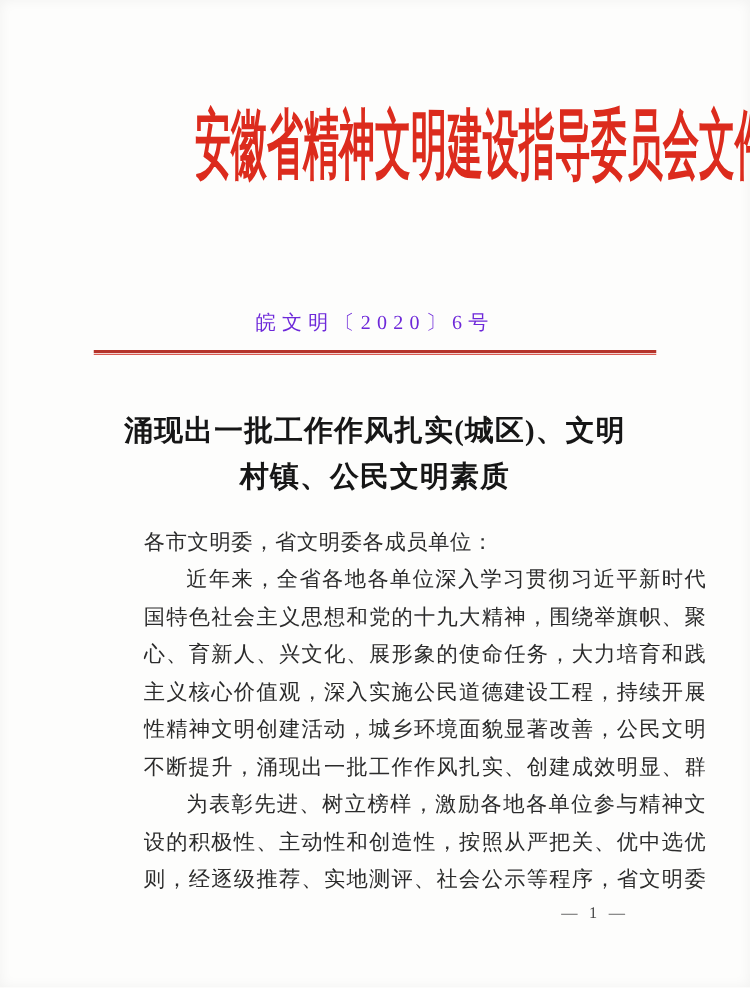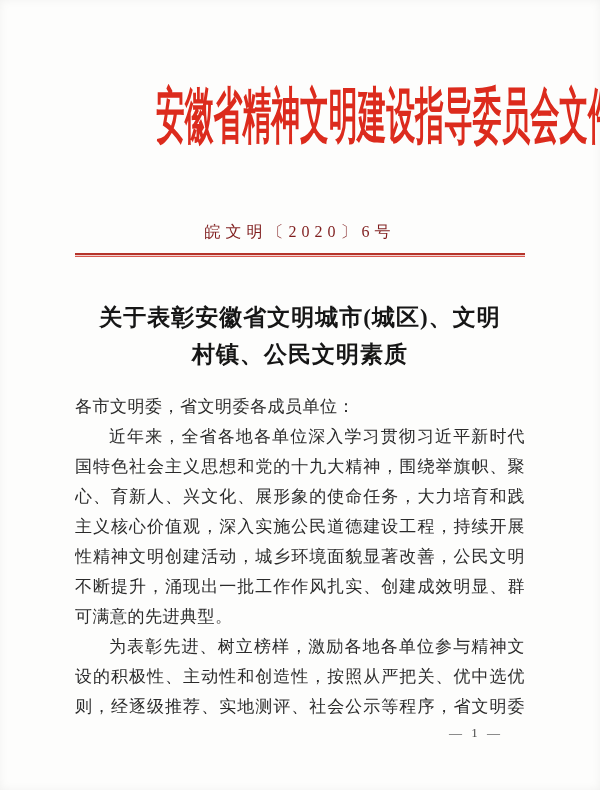--- a/index.html
+++ b/index.html
@@ -24,45 +24,45 @@
     text-align: center;
     white-space: nowrap;
     font-size: 60px;
     font-weight: 700;
     color: #dc2b1d;
     transform: scaleX(0.48);
     transform-origin: 50% 50%;
     font-family: "Liberation Serif", "DejaVu Serif", serif;
   }
   .doc-number {
-    margin-top: 73px;
+    margin-top: 100px;
     height: 22px;
     line-height: 22px;
     text-align: center;
     font-size: 16px;
     letter-spacing: 5px;
-    color: #7f1d1d;
+    color: #6d28d9;
   }
   .red-rule {
     margin: 10px auto 0 auto;
     width: 450px;
     height: 4px;
     background: linear-gradient(#b5342b 0 55%, #f3d3cf 55% 70%, #d85a51 70% 100%);
   }
   .doc-title {
     margin-top: 42px;
     text-align: center;
     font-size: 23px;
     font-weight: 700;
     line-height: 37px;
     letter-spacing: 1px;
     color: #161616;
   }
   .body-block {
-    margin: 19px 75px 0 75px;
+    margin: 19px 75px 0 115px;
     width: 450px;
   }
   .line {
     height: 30px;
     line-height: 30px;
     font-size: 17px;
     letter-spacing: 0.5px;
     color: #2b2b2b;
     white-space: nowrap;
   }
@@ -90,34 +90,33 @@
 
 <div id="page">
 
   <div class="red-header">安徽省精神文明建设指导委员会文件</div>
 
   <div class="doc-number">皖文明〔2020〕6号</div>
 
   <div class="red-rule"></div>
 
   <div class="doc-title">
-    <div>关于表彰安徽省文明城市(城区)、文明</div>
+    <div>涌现出一批工作作风扎实(城区)、文明</div>
     <div>村镇、公民文明素质</div>
   </div>
 
   <div class="body-block">
     <div class="line">各市文明委，省文明委各成员单位：</div>
 
     <div class="line full indent">近年来，全省各地各单位深入学习贯彻习近平新时代中</div>
     <div class="line full">国特色社会主义思想和党的十九大精神，围绕举旗帜、聚民</div>
     <div class="line full">心、育新人、兴文化、展形象的使命任务，大力培育和践行社会</div>
     <div class="line full">主义核心价值观，深入实施公民道德建设工程，持续开展群众</div>
     <div class="line full">性精神文明创建活动，城乡环境面貌显著改善，公民文明素质</div>
     <div class="line full">不断提升，涌现出一批工作作风扎实、创建成效明显、群众认</div>
-    <div class="line">可满意的先进典型。</div>
     <div class="line full indent">为表彰先进、树立榜样，激励各地各单位参与精神文明建</div>
     <div class="line full">设的积极性、主动性和创造性，按照从严把关、优中选优的原</div>
     <div class="line full">则，经逐级推荐、实地测评、社会公示等程序，省文明委决定，</div>
   </div>
 
   <div class="page-number">— 1 —</div>
 
 </div>
 
 </body></html>

